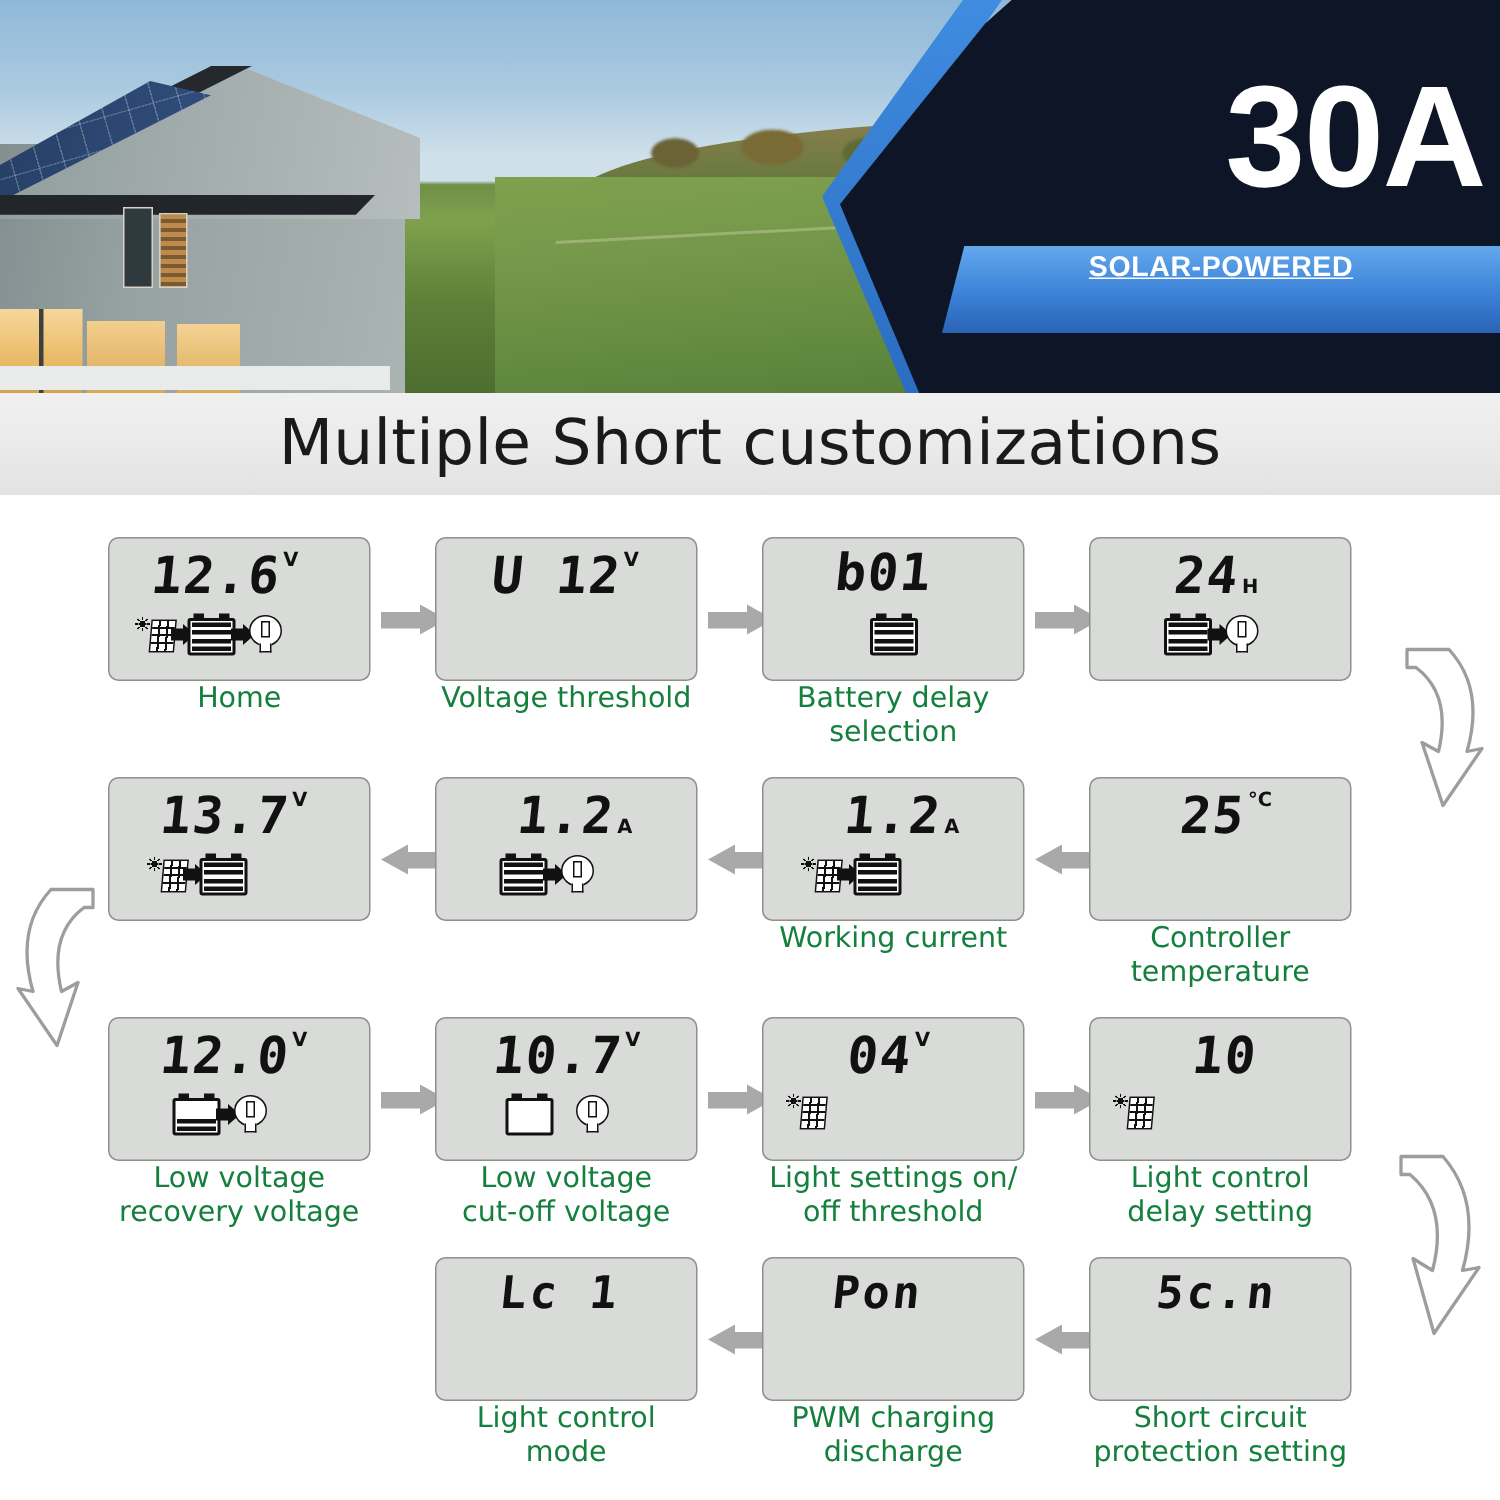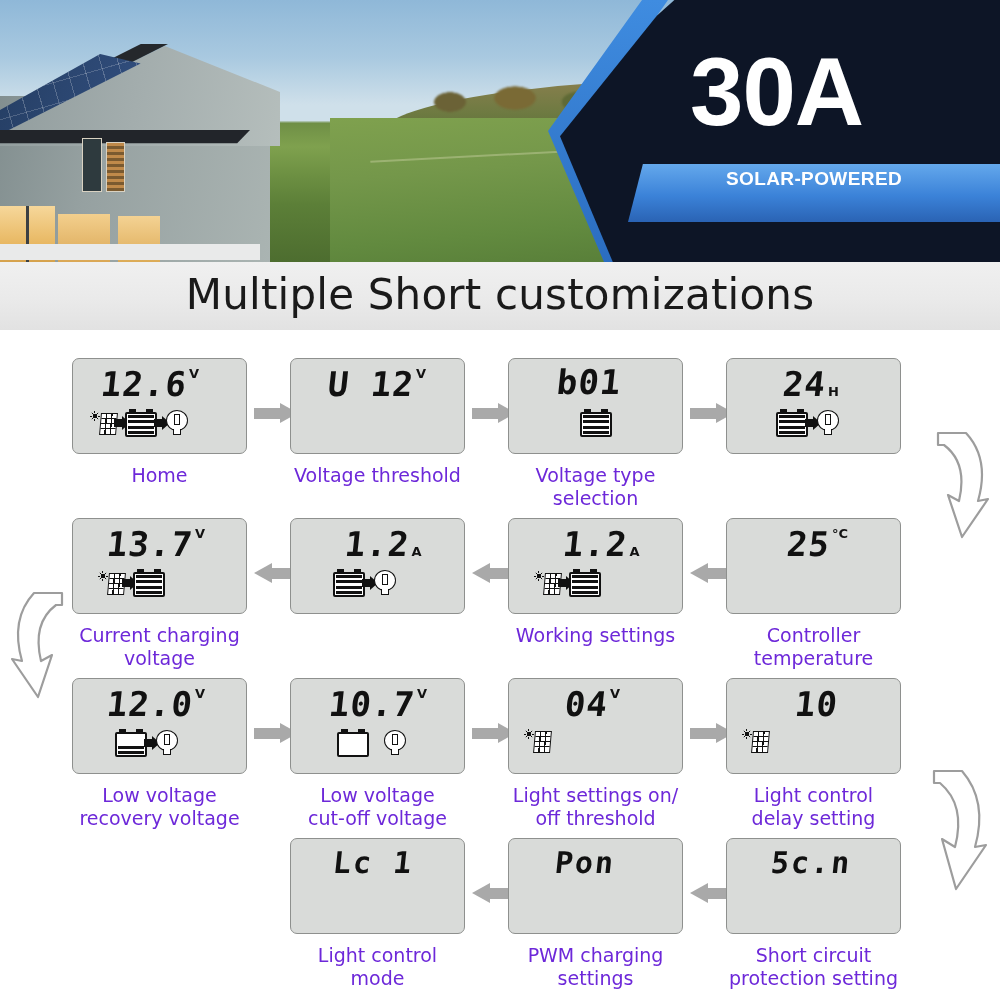--- a/index.html
+++ b/index.html
@@ -119,53 +119,53 @@
     clip-path: polygon(26% 0%, 100% 0%, 100% 100%, 12% 100%, 0% 52%, 22% 6%);
   }
   .blueedge {
     position:absolute; left:548px; top:0; width:200px; height:262px;
     background: linear-gradient(180deg,#3f8ce0,#2b6dc0);
     clip-path: polygon(47% 0%, 60% 0%, 14% 50%, 42% 100%, 28% 100%, 0% 50%);
   }
   .badge-amp {
     position:absolute; left:690px; top:38px; width:300px; height:108px;
     color:#fff; font-size:96px; font-weight:bold; line-height:108px;
-    text-align:left; letter-spacing:-1px; font-family:"Liberation Sans", sans-serif;
+    text-align:right; letter-spacing:-1px; font-family:"Liberation Sans", sans-serif;
   }
   .ribbon {
     position:absolute; left:628px; top:164px; width:372px; height:58px;
     background: linear-gradient(180deg,#64a8ec 0%,#3b82d8 55%,#2a63b4 100%);
     clip-path: polygon(4% 0%, 100% 0%, 100% 100%, 0% 100%);
   }
   .ribbon span {
     display:block; color:#fff; font-size:19px; font-weight:bold; text-align:center;
     line-height:29px; letter-spacing:.4px;
   }
-  .ribbon .r1{ padding-top:0; }
+  .ribbon .r1{ padding-top:0;text-decoration:underline; }
 
   
   .titlebar {
     position:absolute; left:0; top:262px; width:1000px; height:68px;
     background: linear-gradient(180deg,#f0f0f0 0%,#eaeaea 55%,#e2e2e2 100%);
   }
   .titlebar h1 {
     font-family:"DejaVu Sans", sans-serif;
     font-size:42px; font-weight:400; color:#1a1a1a;
     text-align:center; line-height:66px; letter-spacing:.2px;
   }
 
   
   .board { position:absolute; left:0; top:330px; width:1000px; height:670px; background:#fff; }
   .cell { position:absolute; width:175px; }
   .lcd {
     width:175px; height:96px; background:#d9dbd9;
     border:1.4px solid #8e908e; border-radius:7px; position:relative;
   }
   .caption {
-    margin-top:10px; text-align:center; font-size:19px; color:#6d28d9; line-height:23px;
+    margin-top:0; text-align:center; font-size:19px; color:#15803d; line-height:23px;
     font-family:"DejaVu Sans", sans-serif;
   }
 
   
   .seg { position:absolute; display:flex; align-items:flex-start; }
   .seg-num {
     font-family:"DejaVu Sans Mono", monospace;
     font-size:34px; font-weight:bold; color:#111; letter-spacing:1px;
     transform: skewX(-6deg); line-height:34px;
   }
@@ -375,21 +375,21 @@
             <i class="shell"></i>
           <span class="bars">
               <i></i>
               <i></i>
               <i></i>
               <i></i>
             </span>
         </span>
       </div>
     </div>
-    <div class="caption" style="white-space:pre-line">Voltage type
+    <div class="caption" style="white-space:pre-line">Battery delay
 selection</div>
   </div>
 
   <div class="ar right" style="left:690px; top:73px;">
       <span class="shaft"></span>
       <span class="head"></span>
     </div>
 
   <div class="cell" style="left:726px; top:28px;">
     <div class="lcd">
@@ -449,22 +449,20 @@
             <i class="shell"></i>
           <span class="bars">
               <i></i>
               <i></i>
               <i></i>
               <i></i>
             </span>
         </span>
       </div>
     </div>
-    <div class="caption" style="white-space:pre-line">Current charging
-voltage</div>
   </div>
 
   <div class="ar left" style="left:254px; top:233px;">
       <span class="shaft"></span>
       <span class="head"></span>
     </div>
 
   <div class="cell" style="left:290px; top:188px;">
     <div class="lcd">
       <div class="seg" style="left:54px; top:8px;">
@@ -522,21 +520,21 @@
             <i class="shell"></i>
           <span class="bars">
               <i></i>
               <i></i>
               <i></i>
               <i></i>
             </span>
         </span>
       </div>
     </div>
-    <div class="caption">Working settings</div>
+    <div class="caption">Working current</div>
   </div>
 
   <div class="ar left" style="left:690px; top:233px;">
       <span class="shaft"></span>
       <span class="head"></span>
     </div>
 
   <div class="cell" style="left:726px; top:188px;">
     <div class="lcd">
       <div class="seg" style="left:60px; top:8px;">
@@ -680,21 +678,21 @@
       <span class="head"></span>
     </div>
 
   <div class="cell" style="left:508px; top:508px;">
     <div class="lcd">
       <div class="seg" style="left:46px; top:8px;">
         <span class="seg-word">Pon</span>
       </div>
     </div>
     <div class="caption" style="white-space:pre-line">PWM charging
-settings</div>
+discharge</div>
   </div>
 
   <div class="ar left" style="left:690px; top:553px;">
       <span class="shaft"></span>
       <span class="head"></span>
     </div>
 
   <div class="cell" style="left:726px; top:508px;">
     <div class="lcd">
       <div class="seg" style="left:44px; top:8px;">

